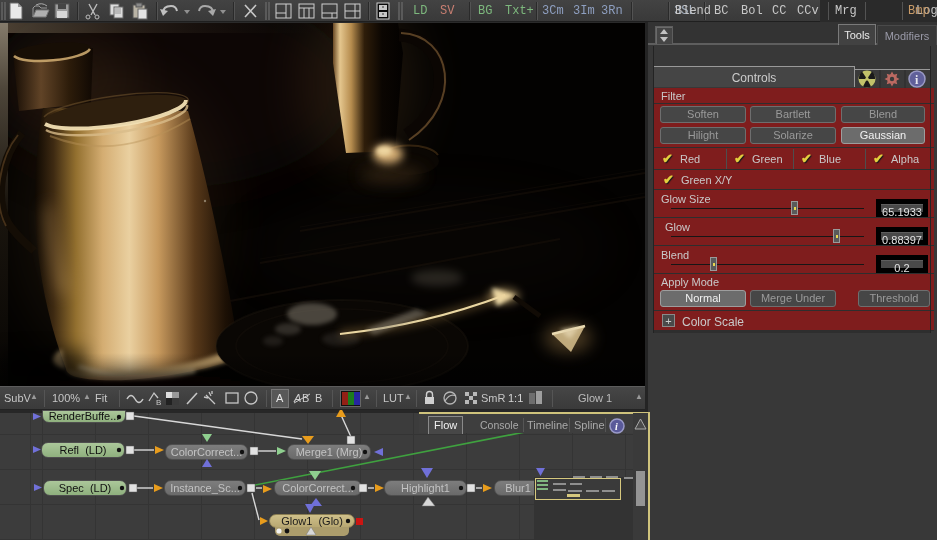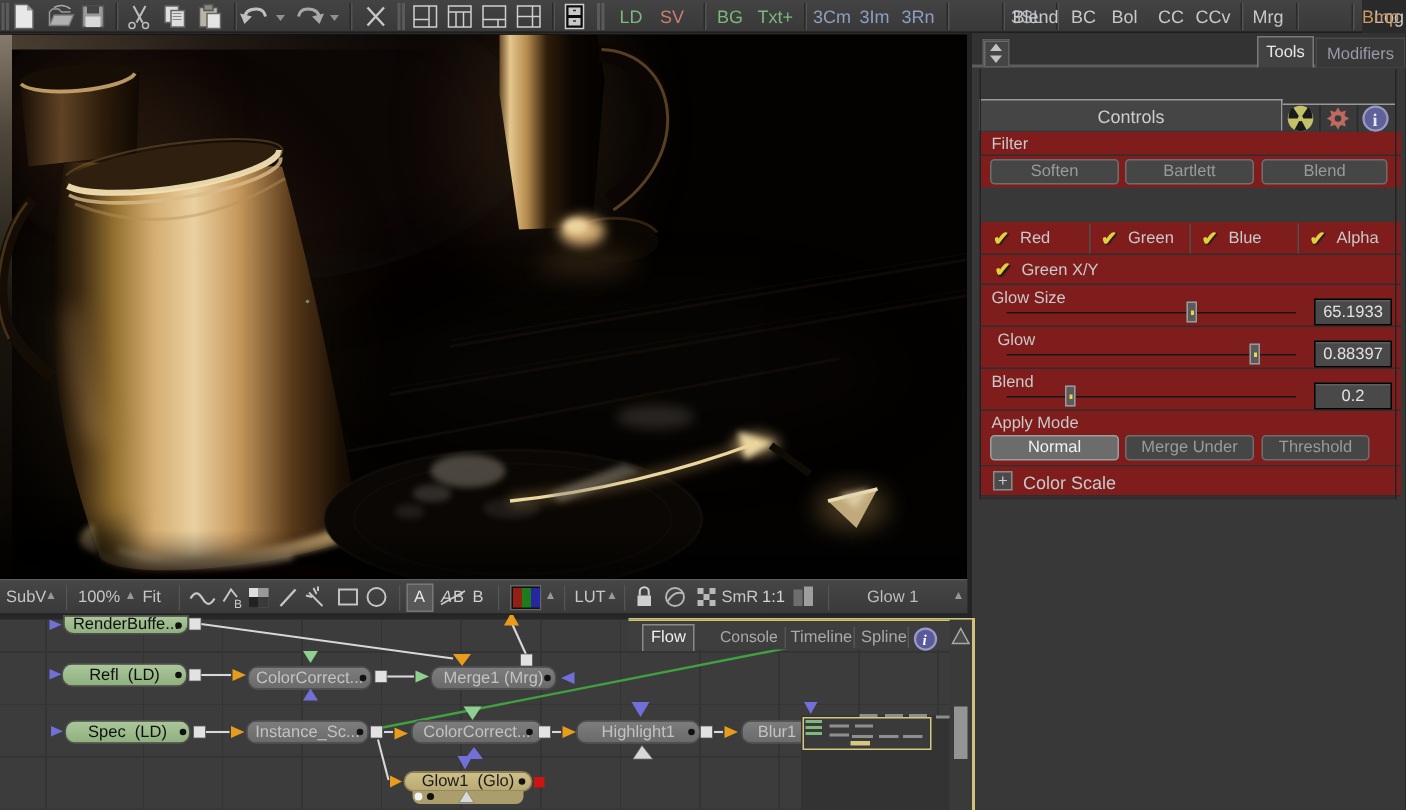--- a/index.html
+++ b/index.html
@@ -1,22 +1,22 @@
 <!DOCTYPE html>
 <html><head>
 <meta charset="utf-8">
 <style>
 html,body{margin:0;padding:0;background:#2a2a2a;}
 #root{position:relative;width:937px;height:540px;overflow:hidden;background:#2a2a2a;
   font-family:"Liberation Sans",sans-serif;}
 #root *{position:absolute;box-sizing:border-box;}
 .t{white-space:nowrap;}
 
-#ttb{left:0;top:0;width:908px;height:22px;background:linear-gradient(#434343,#393939);
-  border-bottom:1px solid #1f1f1f;}
+#ttb{left:0;top:0;width:820px;height:22px;background:linear-gradient(#434343,#393939);
+  border-bottom:1px solid #1f1f1f;font-family:Liberation Mono, monospace;}
 .sep{top:2px;width:2px;height:18px;border-left:1px solid #2a2a2a;border-right:1px solid #535353;}
 .grip{top:2px;width:5px;height:18px;border-left:2px double #5a5a5a;border-right:2px double #5a5a5a;}
 .tl{top:4px;font-size:12px;color:#c8c8c8;}
 
 #viewer{left:0;top:23px;width:645px;height:363px;background:#000;overflow:hidden;}
 
 #vtb{left:0;top:386px;width:648px;height:24px;background:linear-gradient(#464646,#3a3a3a);
   border-top:1px solid #5c5c5c;border-bottom:1px solid #232323;border-right:2px solid #6a6a6a;}
 .vs{top:3px;width:1px;height:17px;background:#2a2a2a;border-right:1px solid #555;}
 .vt{top:5px;font-size:11px;color:#c6c6c6;}
@@ -36,21 +36,21 @@
 .row{left:6px;width:280px;background:#7f1d1d;border-bottom:1px solid #2e2e2e;}
 .lbl{font-size:11px;color:#c9c9c9;}
 .pbtn{height:17px;background:#464646;border:1px solid #6e6e6e;border-radius:3px;
   font-size:11px;color:#9a9a9a;text-align:center;line-height:15px;}
 .pbtn.sel{background:#6c6c6c;color:#f2f2f2;border-color:#9d9d9d;}
 .chk{width:13px;height:12px;font-size:13px;color:#e3ce3e;font-weight:bold;
   text-shadow:1px 1px 1px #1a1a1a;line-height:12px;}
 .track{height:1px;background:#161616;}
 .handle{width:7px;height:14px;background:#5a5a5a;border:1px solid #9a9a9a;}
 .handle:after{content:"";position:absolute;left:2px;top:5px;width:2px;height:3px;background:#e8d650;}
-.vbox{width:52px;height:18px;background:#494949;border:1px solid #000000;box-shadow:inset 0 1px 0 #5e5e5e;
+.vbox{width:52px;height:18px;background:#494949;border:5px solid #000000;box-shadow:inset 0 1px 0 #5e5e5e;
   font-size:11px;color:#e2e2e2;text-align:center;line-height:17px;}
 </style>
 </head>
 <body>
 <div id="root">
   <div id="ttb">
     <div class="grip" style="left:1px"></div>
     <svg style="left:0;top:0" width="460" height="22" viewBox="0 0 460 22">
 
       <path d="M10 3 h8 l4 4 v12 h-12 z" fill="#e8e8e8" stroke="#666" stroke-width="1"></path>
@@ -485,20 +485,25 @@
     </div>
 
     <div class="row" style="top:66px;height:16px">
         <span class="t lbl" style="left:7px;top:2px">Filter</span>
       </div>
     <div class="row" style="top:82px;height:21px;border-bottom:none">
       <div class="pbtn" style="left:6px;top:2px;width:86px">Soften</div>
       <div class="pbtn" style="left:96px;top:2px;width:86px">Bartlett</div>
       <div class="pbtn" style="left:187px;top:2px;width:84px">Blend</div>
     </div>
+    <div class="row" style="top:103px;height:23px">
+      <div class="pbtn" style="left:6px;top:2px;width:86px">Hilight</div>
+      <div class="pbtn" style="left:96px;top:2px;width:86px">Solarize</div>
+      <div class="pbtn sel" style="left:187px;top:2px;width:84px">Gaussian</div>
+    </div>
 
     <div class="row" style="top:126px;height:22px">
       <div style="left:72px;top:1px;width:1px;height:20px;background:#4e4e4e"></div>
       <div style="left:139px;top:1px;width:1px;height:20px;background:#4e4e4e"></div>
       <div style="left:211px;top:1px;width:1px;height:20px;background:#4e4e4e"></div>
       <span class="chk" style="left:8px;top:5px">✔</span>
         <span class="t lbl" style="left:26px;top:5px">Red</span>
       <span class="chk" style="left:80px;top:5px">✔</span>
         <span class="t lbl" style="left:98px;top:5px">Green</span>
       <span class="chk" style="left:147px;top:5px">✔</span>
@@ -527,21 +532,21 @@
       <span class="t lbl" style="left:7px;top:3px">Blend</span>
       <div class="track" style="left:17px;top:18px;width:193px"></div>
       <div class="handle" style="left:56px;top:11px"></div>
       <div class="vbox" style="left:222px;top:9px">0.2</div>
     </div>
 
     <div class="row" style="top:252px;height:37px">
       <span class="t lbl" style="left:7px;top:2px">Apply Mode</span>
       <div class="pbtn sel" style="left:6px;top:16px;width:86px">Normal</div>
       <div class="pbtn" style="left:96px;top:16px;width:86px">Merge Under</div>
-      <div class="pbtn" style="left:187px;top:16px;width:72px">Threshold</div>
+      <div class="pbtn" style="left:204px;top:16px;width:72px">Threshold</div>
     </div>
     <div class="row" style="top:289px;height:20px">
       <div style="left:8px;top:3px;width:13px;height:13px;background:#4a4a4a;border:1px solid #8a8a8a;color:#ccc;font-size:11px;text-align:center;line-height:12px">+</div>
       <span class="t lbl" style="left:28px;top:4px;font-size:12px">Color Scale</span>
     </div>
     <div style="left:5px;top:309px;width:277px;height:2px;background:#2e2e2e"></div>
     <div style="left:282px;top:24px;width:1px;height:287px;background:#232323"></div>
     <div style="left:5px;top:24px;width:1px;height:287px;background:#232323;z-index:3"></div>
   </div>
 </div>

